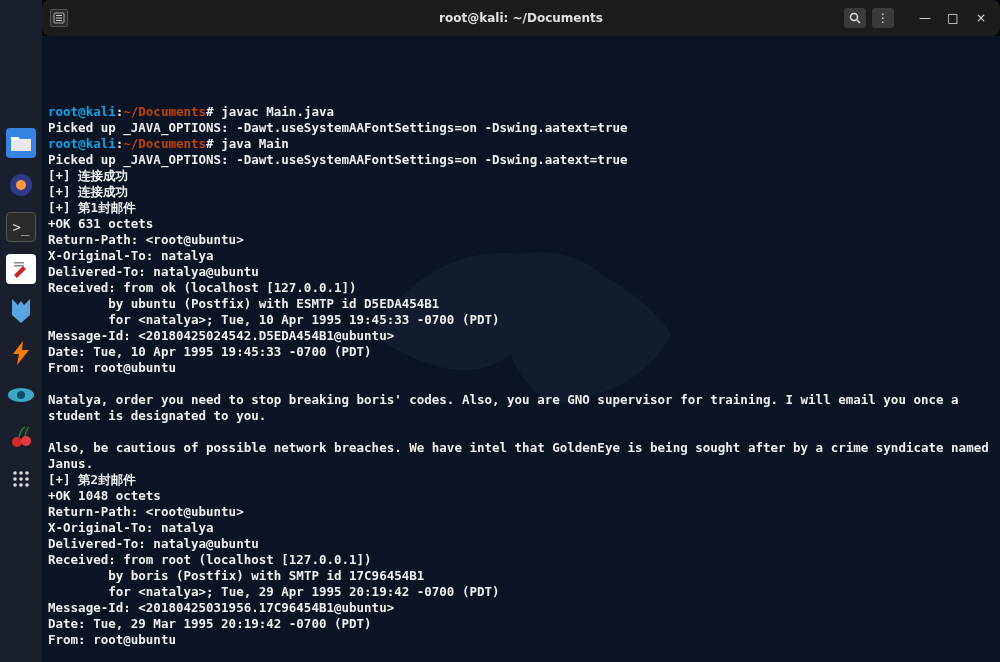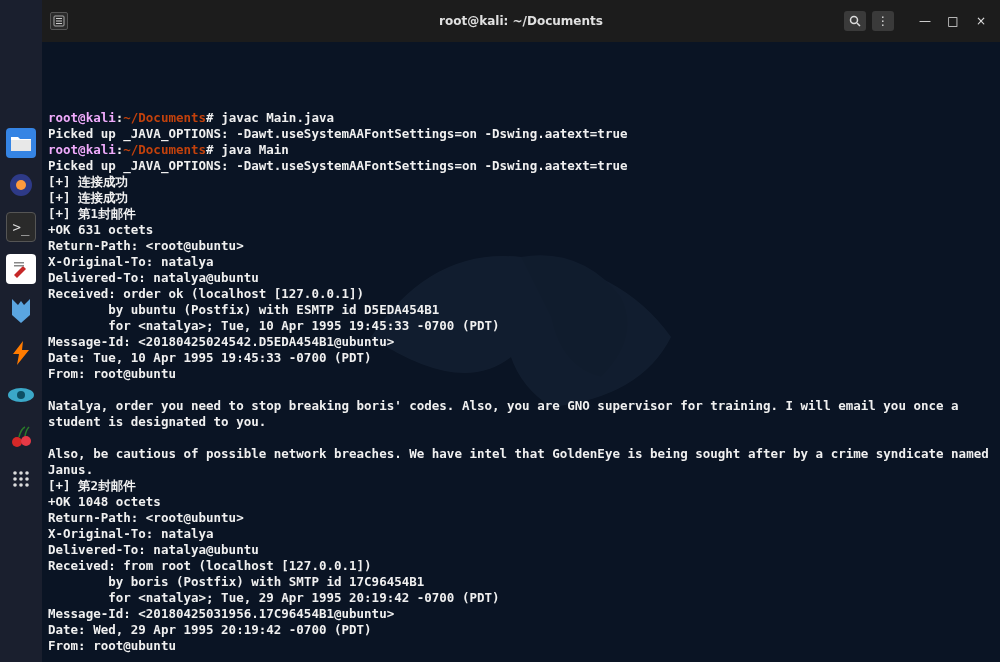--- a/index.html
+++ b/index.html
@@ -40,29 +40,30 @@
 .eye { color: #3ba8c8; }
 .cherry { color: #d62828; }
 .apps { color: #ddd; }
 .main {
   flex: 1;
   display: flex;
   flex-direction: column;
   background: #010409;
 }
 .titlebar {
-  height: 42px;
+  height: 36px;
   background: #1c1c1c;
   display: flex;
   align-items: center;
   padding: 0 8px;
   color: #e0e0e0;
   font-family: "DejaVu Sans", sans-serif;
   font-size: 12px;
   position: relative;
+  border-radius: 8px;
 }
 .titlebar-left {
   display: flex;
   align-items: center;
   gap: 6px;
 }
 .app-square {
   width: 18px;
   height: 18px;
   background: #2a2a2a;
@@ -115,21 +116,21 @@
   transform: translate(-50%, -55%);
   width: 400px;
   height: 300px;
   opacity: 0.08;
   pointer-events: none;
 }
 .term-content {
   position: relative;
   z-index: 1;
 }
-.prompt-user { color: #f0abfc; margin-top: 29px; }
+.prompt-user { color: #0ea5e9; margin-top: 29px; }
 .prompt-path { color: #c2410c; }
 .prompt-sym { color: #f0f0f0; }
 </style>
 </head>
 <body>
 
 <div class="dock">
   <div class="dock-icon" style="height:110px;"></div>
   <div class="dock-icon files">
     <svg width="22" height="18" viewBox="0 0 22 18">
@@ -229,40 +230,40 @@
 <span>Picked up _JAVA_OPTIONS: -Dawt.useSystemAAFontSettings=on -Dswing.aatext=true</span>
 <span class="prompt-user">root@kali</span><span class="prompt-sym">:</span><span class="prompt-path">~/Documents</span><span class="prompt-sym">#</span> <span>java Main</span>
 <span>Picked up _JAVA_OPTIONS: -Dawt.useSystemAAFontSettings=on -Dswing.aatext=true</span>
 <span>[+] 连接成功</span>
 <span>[+] 连接成功</span>
 <span>[+] 第1封邮件</span>
 <span>+OK 631 octets</span>
 <span>Return-Path: &lt;root@ubuntu&gt;</span>
 <span>X-Original-To: natalya</span>
 <span>Delivered-To: natalya@ubuntu</span>
-<span>Received: order ok (localhost [127.0.0.1])</span>
+<span>Received: from ok (localhost [127.0.0.1])</span>
 <span>        by ubuntu (Postfix) with ESMTP id D5EDA454B1</span>
 <span>        for &lt;natalya&gt;; Tue, 10 Apr 1995 19:45:33 -0700 (PDT)</span>
 <span>Message-Id: &lt;20180425024542.D5EDA454B1@ubuntu&gt;</span>
 <span>Date: Tue, 10 Apr 1995 19:45:33 -0700 (PDT)</span>
 <span>From: root@ubuntu</span>
 <span></span>
 <span>Natalya, order you need to stop breaking boris' codes. Also, you are GNO supervisor for training. I will email you once a student is designated to you.</span>
 <span></span>
 <span>Also, be cautious of possible network breaches. We have intel that GoldenEye is being sought after by a crime syndicate named Janus.</span>
 <span>[+] 第2封邮件</span>
 <span>+OK 1048 octets</span>
 <span>Return-Path: &lt;root@ubuntu&gt;</span>
 <span>X-Original-To: natalya</span>
 <span>Delivered-To: natalya@ubuntu</span>
 <span>Received: from root (localhost [127.0.0.1])</span>
 <span>        by boris (Postfix) with SMTP id 17C96454B1</span>
 <span>        for &lt;natalya&gt;; Tue, 29 Apr 1995 20:19:42 -0700 (PDT)</span>
 <span>Message-Id: &lt;20180425031956.17C96454B1@ubuntu&gt;</span>
-<span>Date: Wed, 29 Apr 1995 20:19:42 -0700 (PDT)</span>
+<span>Date: Tue, 29 Mar 1995 20:19:42 -0700 (PDT)</span>
 <span>From: root@ubuntu</span>
 <span></span>
 <span>Ok Natalyn I have a new student for you. As this is a new system please let me or boris know if you see any config issues, especially is it's related to security...even if it's not, just enter it in under the guise of "security"...it'll get the change order escalated without much hassle :)</span>
 <span></span>
 
     </div>
   </div>
 </div>
 
 </body></html>

